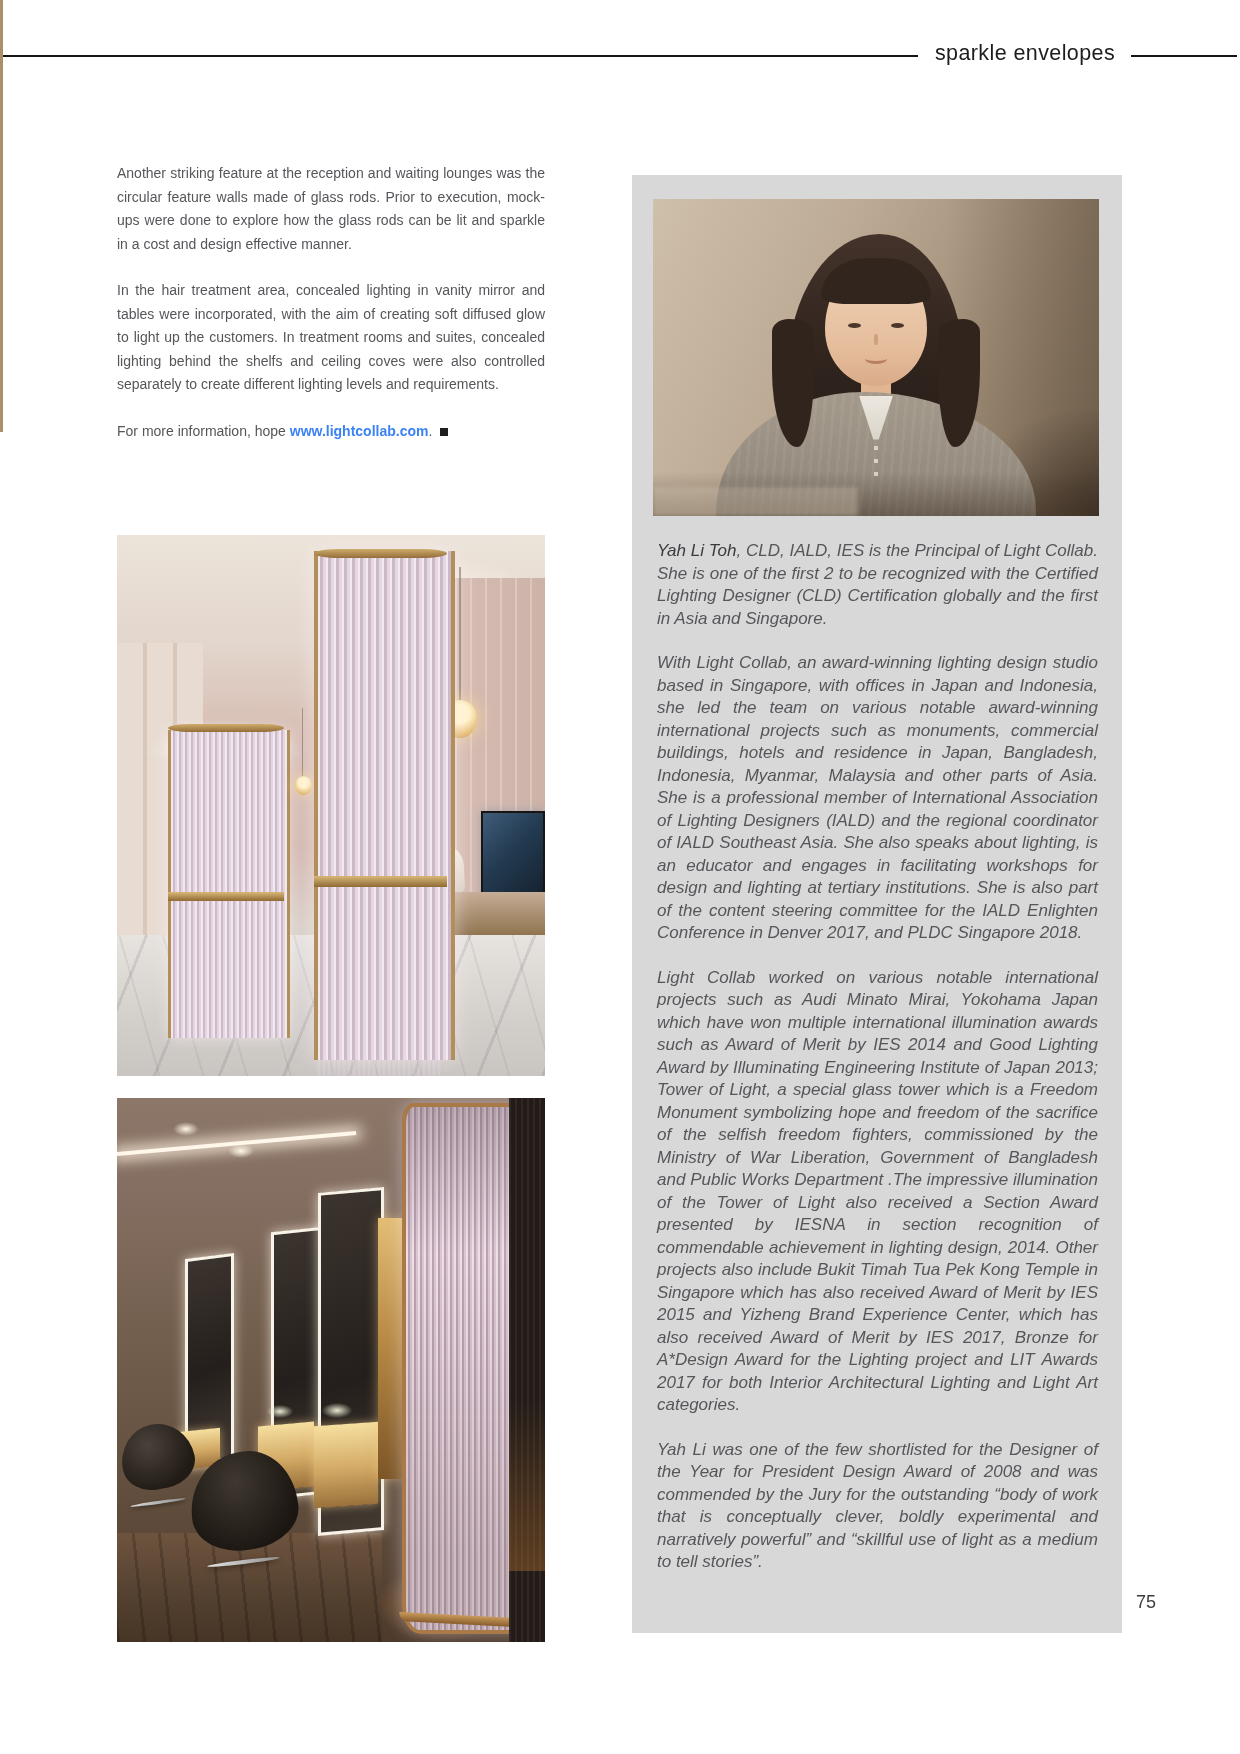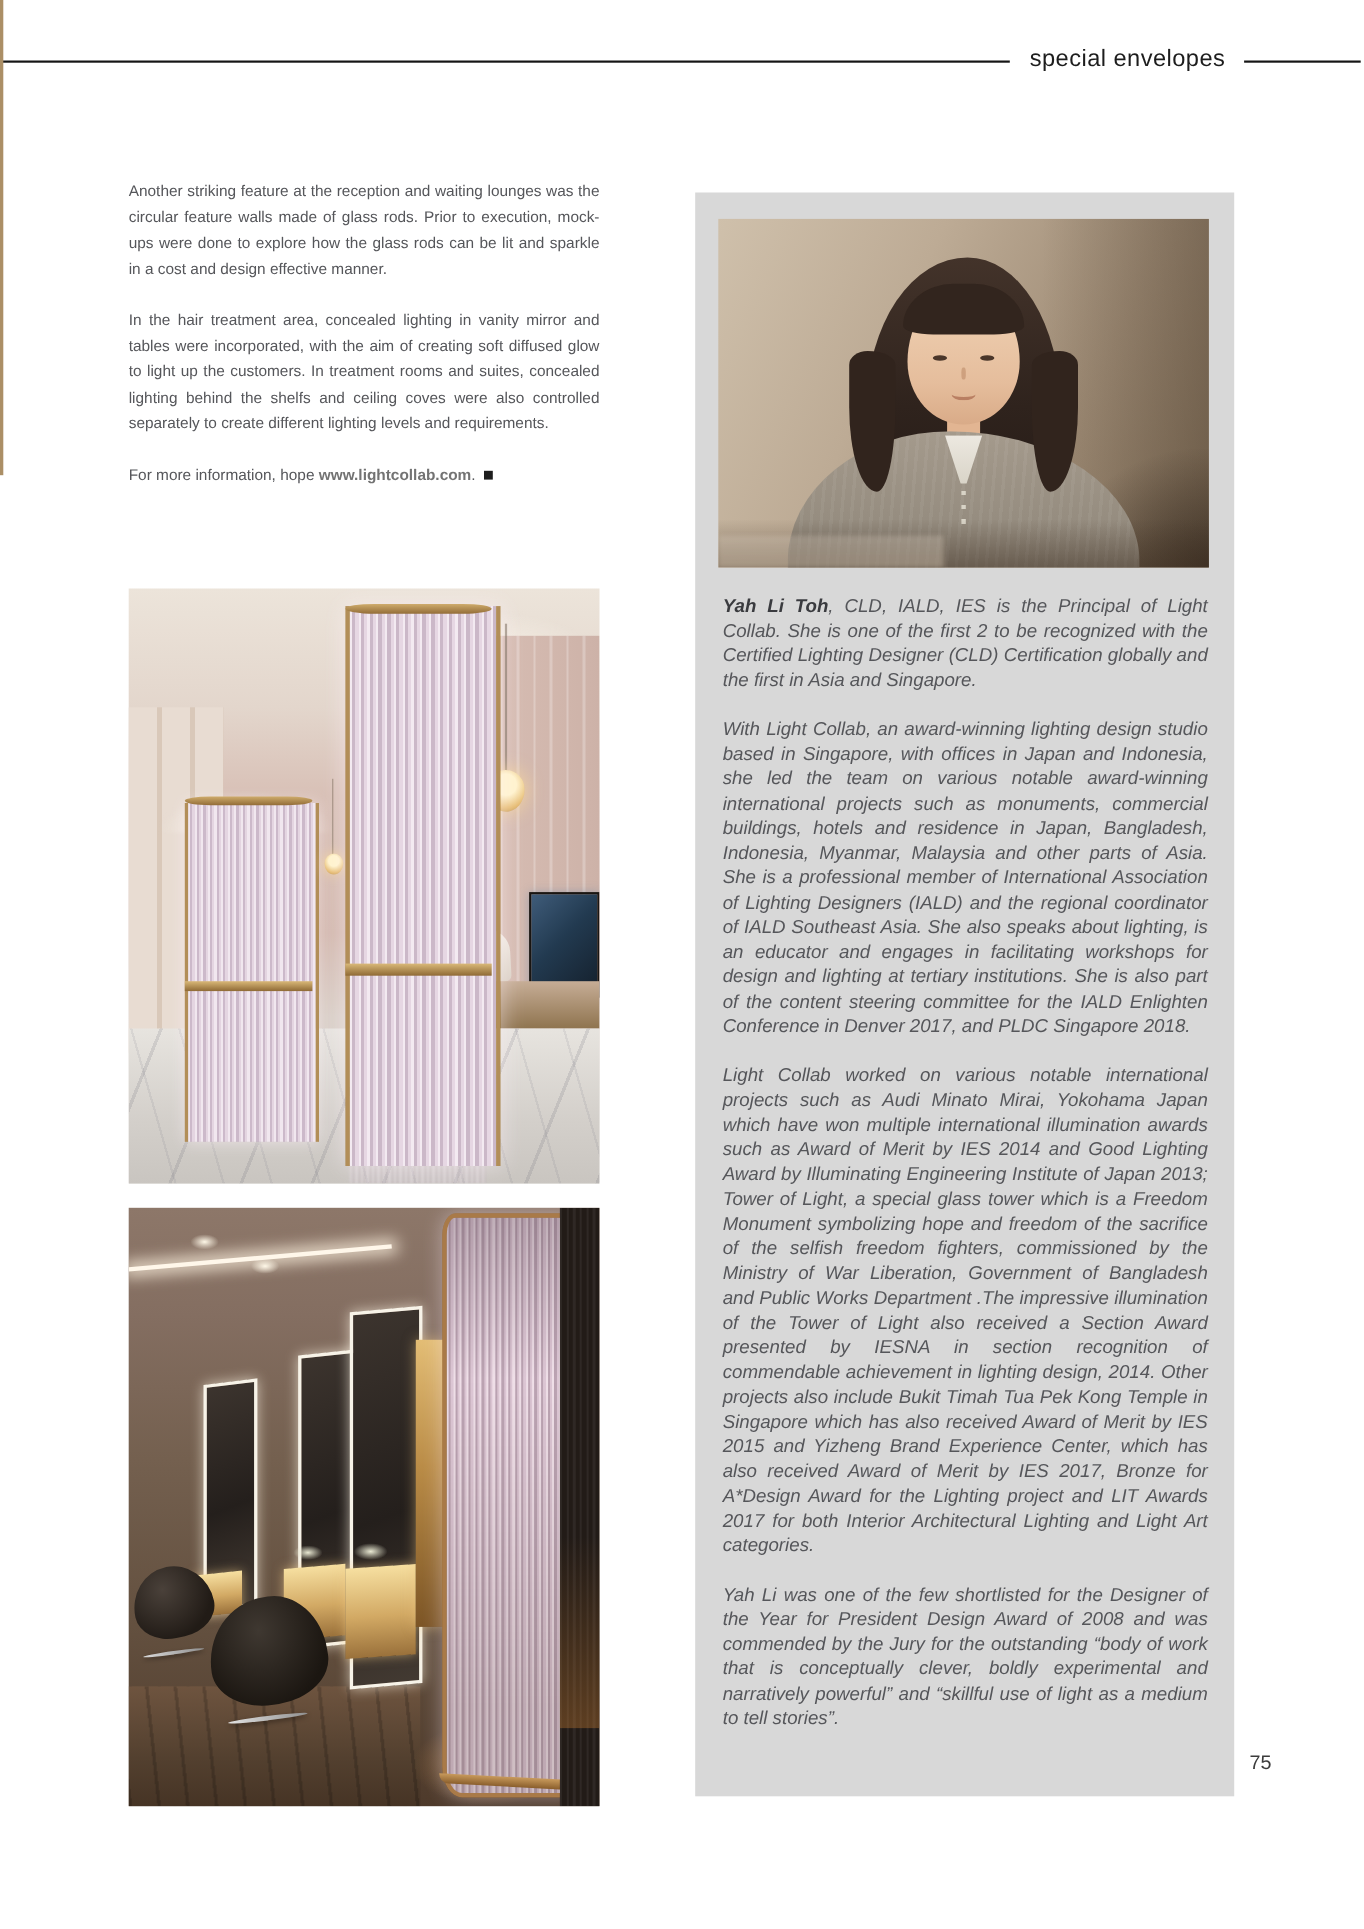--- a/index.html
+++ b/index.html
@@ -16,21 +16,21 @@
     font-size:21.5px;letter-spacing:.4px;color:#1d1d1d;
   }
   .accent-line{position:absolute;left:0;top:0;width:3px;height:432px;background:#ab8f66;}
 
   
   .text-col{
     position:absolute;left:117px;top:162px;width:428px;
     color:#55565a;font-size:14px;line-height:23.5px;text-align:justify;
   }
   .text-col p{margin:0 0 23px 0;}
-  .text-col .link{font-weight:bold;color:#737373;}
+  .text-col .link{font-weight:bold;color:#3b82f6;}
   .sq{
     display:inline-block;width:8px;height:8px;background:#1e1e1e;margin-left:8px;
   }
 
   
   .photo{position:absolute;overflow:hidden;}
   .photo div{position:absolute;}
 
   
   .photo1{
@@ -168,30 +168,30 @@
   .pt-collar{left:50%;top:62%;width:34px;height:44px;margin-left:-17px;
     background:linear-gradient(#ece8e0,#d9d4c8);clip-path:polygon(0 0,100% 0,58% 100%,42% 100%);}
   .pt-buttons{left:50%;top:78%;width:4px;height:38px;margin-left:-2px;
     background:repeating-linear-gradient(180deg,#d8d3c6 0 4px,rgba(0,0,0,0) 4px 13px);}
 
   .bio{
     position:absolute;left:25px;top:365px;width:441px;
     font-style:italic;color:#55565a;font-size:17px;line-height:22.5px;text-align:justify;
   }
   .bio p{margin:0 0 22px 0;}
-  .bio .lead{font-weight:bold;color:#3a3b3f;}
+  .bio .lead{font-weight:normal;color:#3a3b3f;}
 
   
   .page-num{position:absolute;left:1136px;top:1592px;font-size:18px;color:#3c3c3c;}
 </style>
 </head>
 <body>
 
 <div class="rule rule-left"></div>
-<div class="header-title">special envelopes</div>
+<div class="header-title">sparkle envelopes</div>
 <div class="rule rule-right"></div>
 <div class="accent-line"></div>
 
 <div class="text-col">
   <p>Another striking feature at the reception and waiting lounges was the circular feature walls made of glass rods. Prior to execution, mock-ups were done to explore how the glass rods can be lit and sparkle in a cost and design effective manner.</p>
   <p>In the hair treatment area, concealed lighting in vanity mirror and tables were incorporated, with the aim of creating soft diffused glow to light up the customers. In treatment rooms and suites, concealed lighting behind the shelfs and ceiling coves were also controlled separately to create different lighting levels and requirements.</p>
   <p><span>For more information, hope </span><span class="link">www.lightcollab.com</span><span>.</span><span class="sq"></span></p>
 </div>
 
 <div class="photo photo1" title="Reception and waiting lounge with circular glass-rod feature walls, brass trims, pendant lamps and marble floor">

